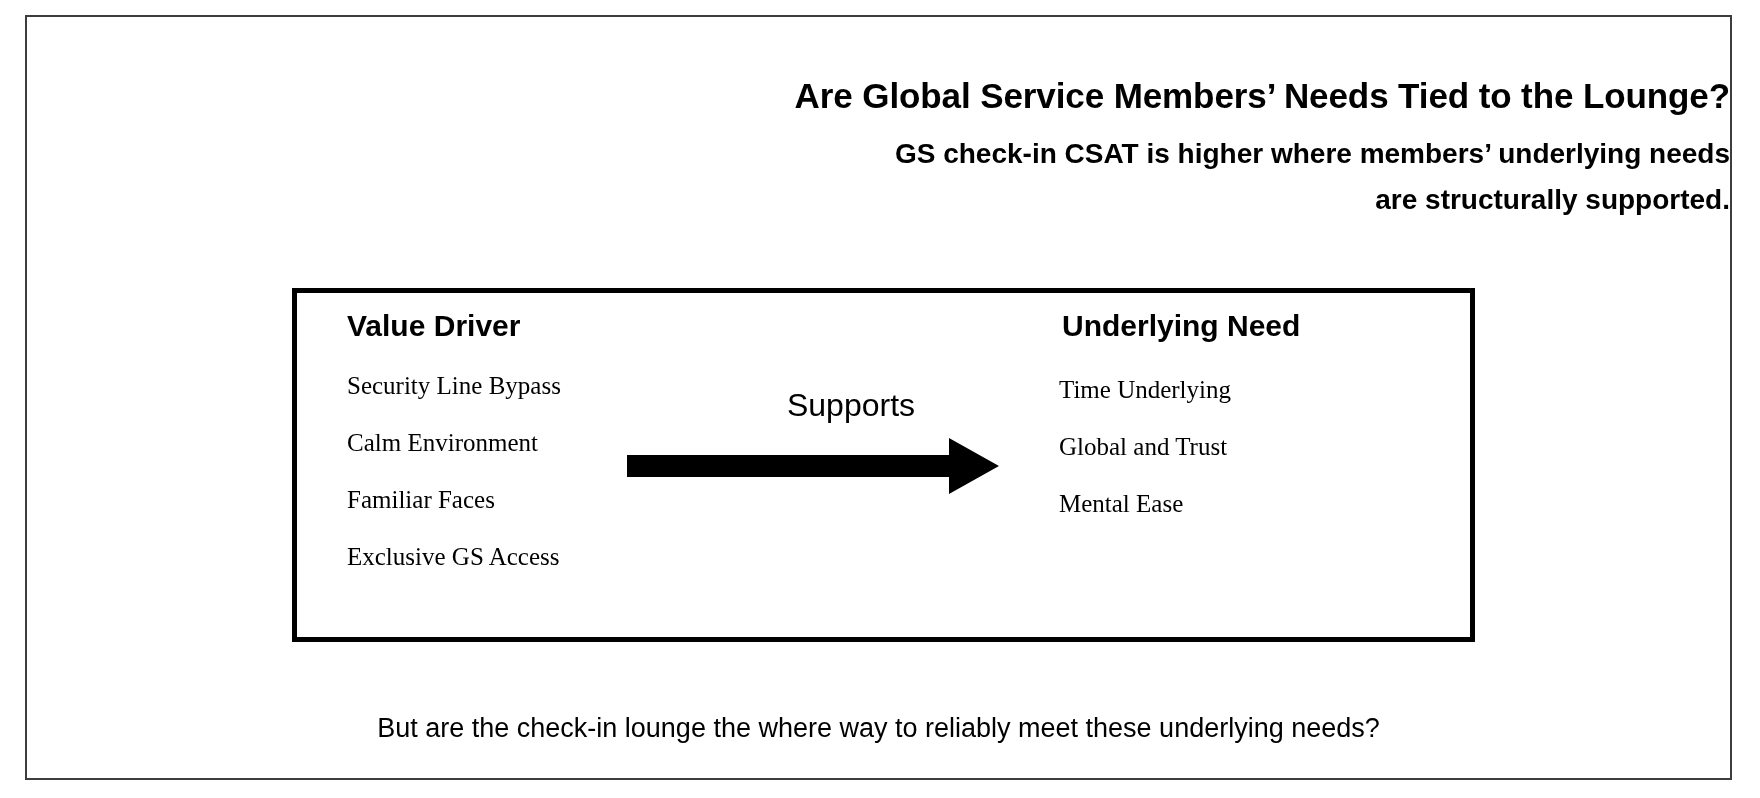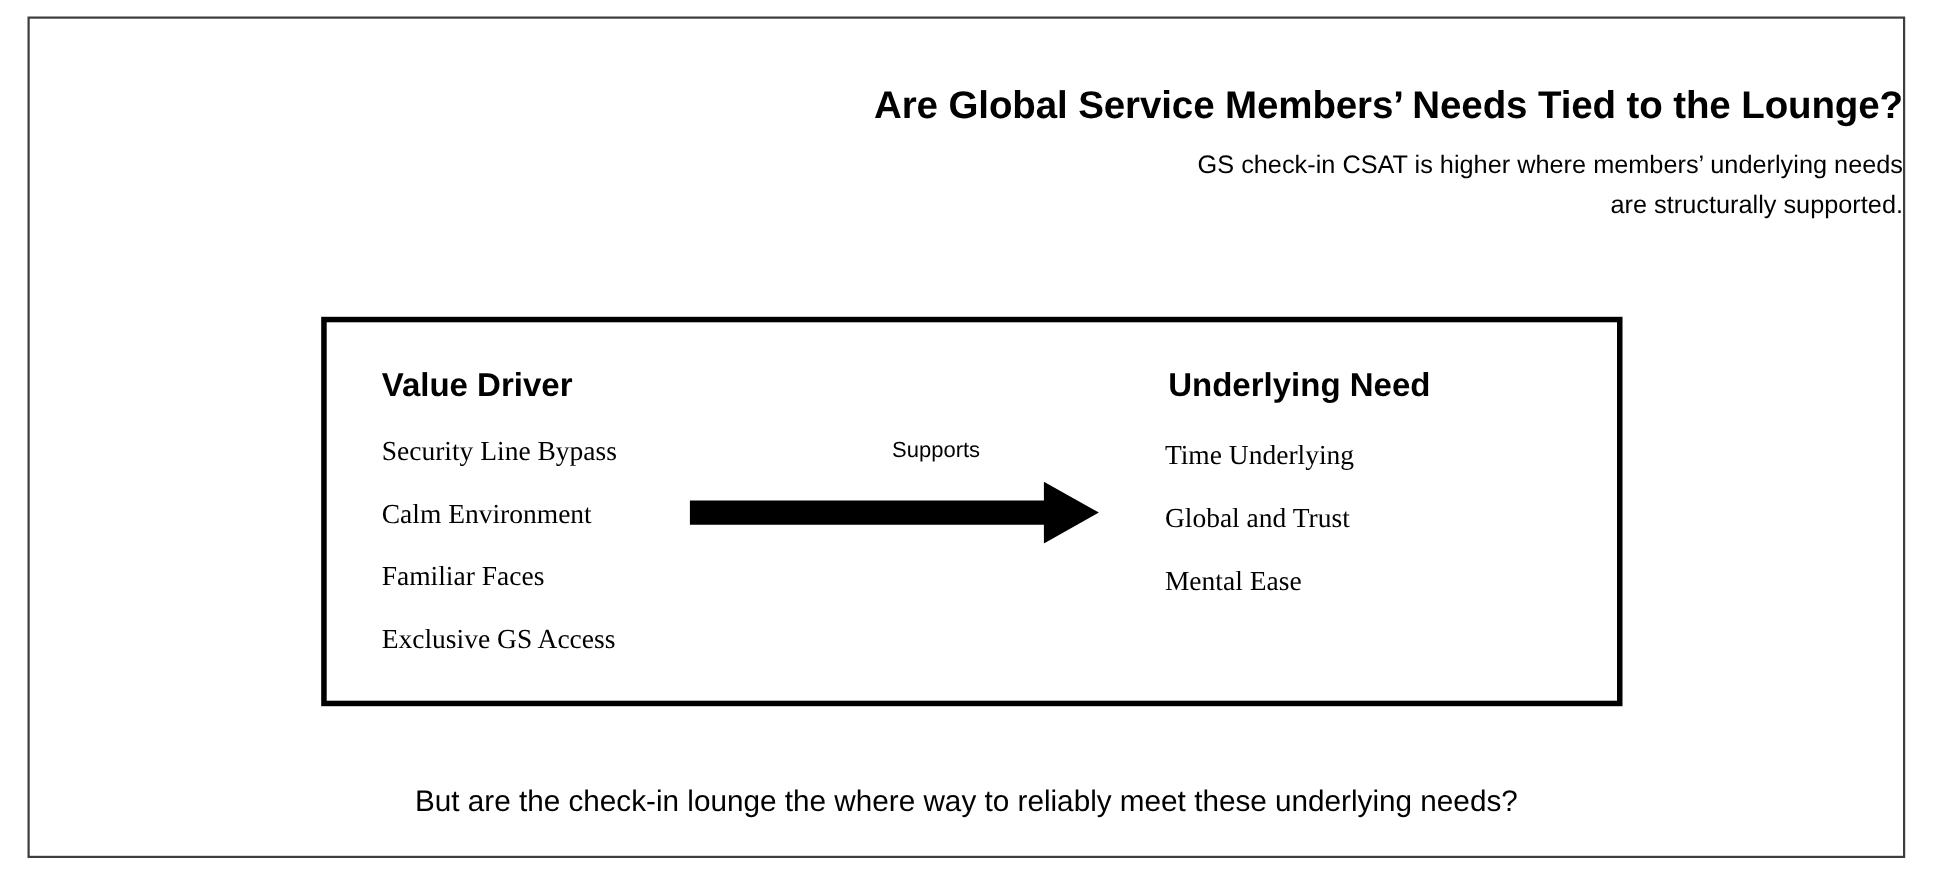--- a/index.html
+++ b/index.html
@@ -39,22 +39,22 @@
     margin: 0;
     padding-top: 22px;
     font-size: 35px;
     font-weight: bold;
     letter-spacing: -0.1px;
     line-height: 1.2;
   }
   .subtitle {
     margin: 0;
     padding-top: 14px;
-    font-size: 23px;
-    font-weight: normal;
+    font-size: 28px;
+    font-weight: bold;
     line-height: 1.63;
   }
   .subtitle .sub-line {
     display: block;
   }
 
   
   .diagram {
     position: absolute;
     left: 265px;
@@ -67,21 +67,21 @@
 
   .col {
     position: absolute;
     top: 0;
   }
   .col-left  { left: 50px;  width: 430px; text-align: left; }
   .col-right { left: 762px; width: 330px; text-align: left; }
 
   .col-head {
     margin: 0;
-    padding-top: 40px;
+    padding-top: 15px;
     font-size: 30px;
     font-weight: bold;
     line-height: 1.2;
     white-space: nowrap;
   }
   .col-right .col-head { padding-left: 3px; }
 
   .col-list {
     list-style: none;
     margin: 0;
@@ -102,24 +102,24 @@
   .arrow-wrap {
     position: absolute;
     left: 330px;
     top: 93px;
     width: 430px;
     height: 140px;
   }
   .arrow-label {
     position: absolute;
     left: 0;
-    top: 11px;
+    top: 0;
     width: 100%;
     text-align: center;
-    font-size: 20px;
+    font-size: 32px;
     line-height: 1.2;
     padding-left: 18px;
     box-sizing: border-box;
   }
   .arrow-svg {
     position: absolute;
     left: 0;
     top: 52px;
   }
 

